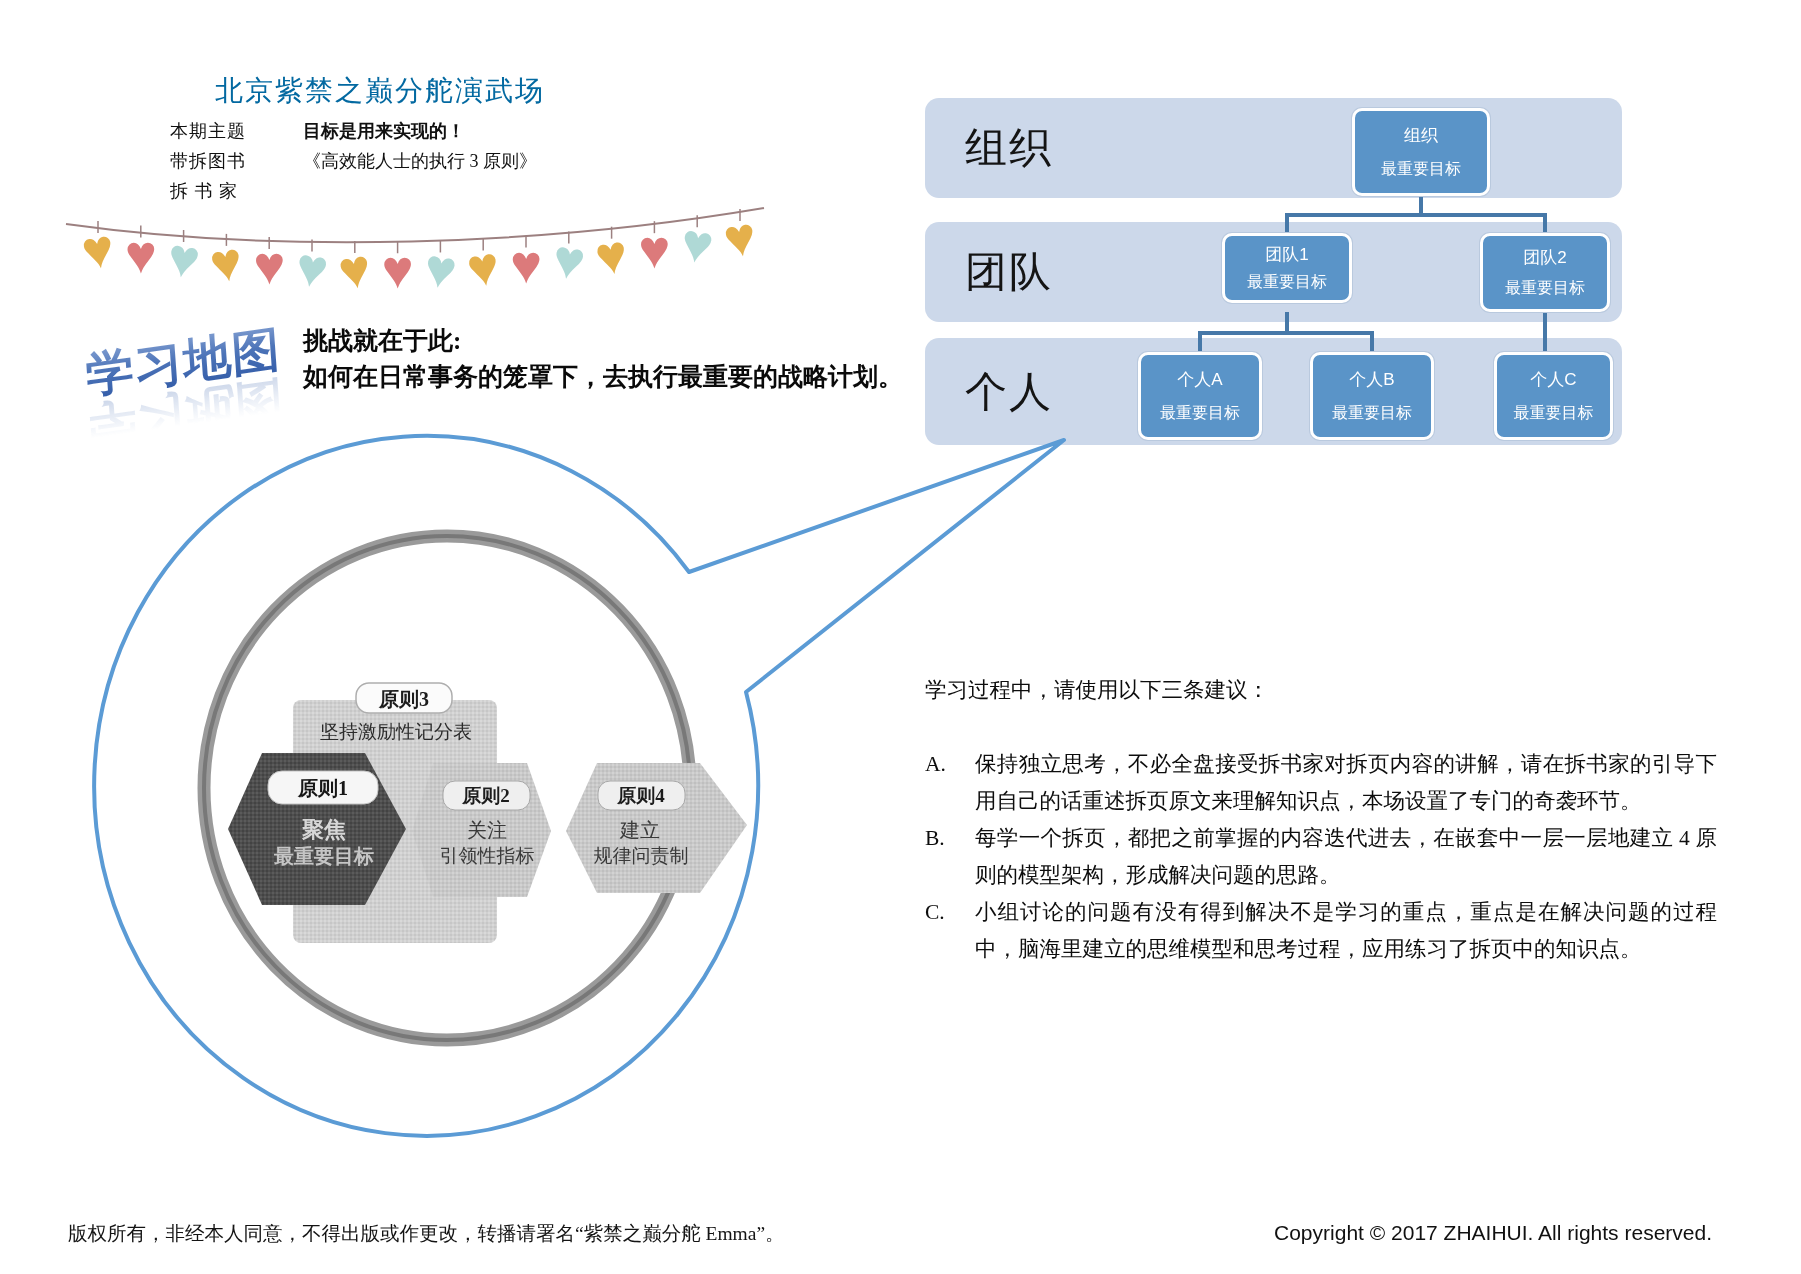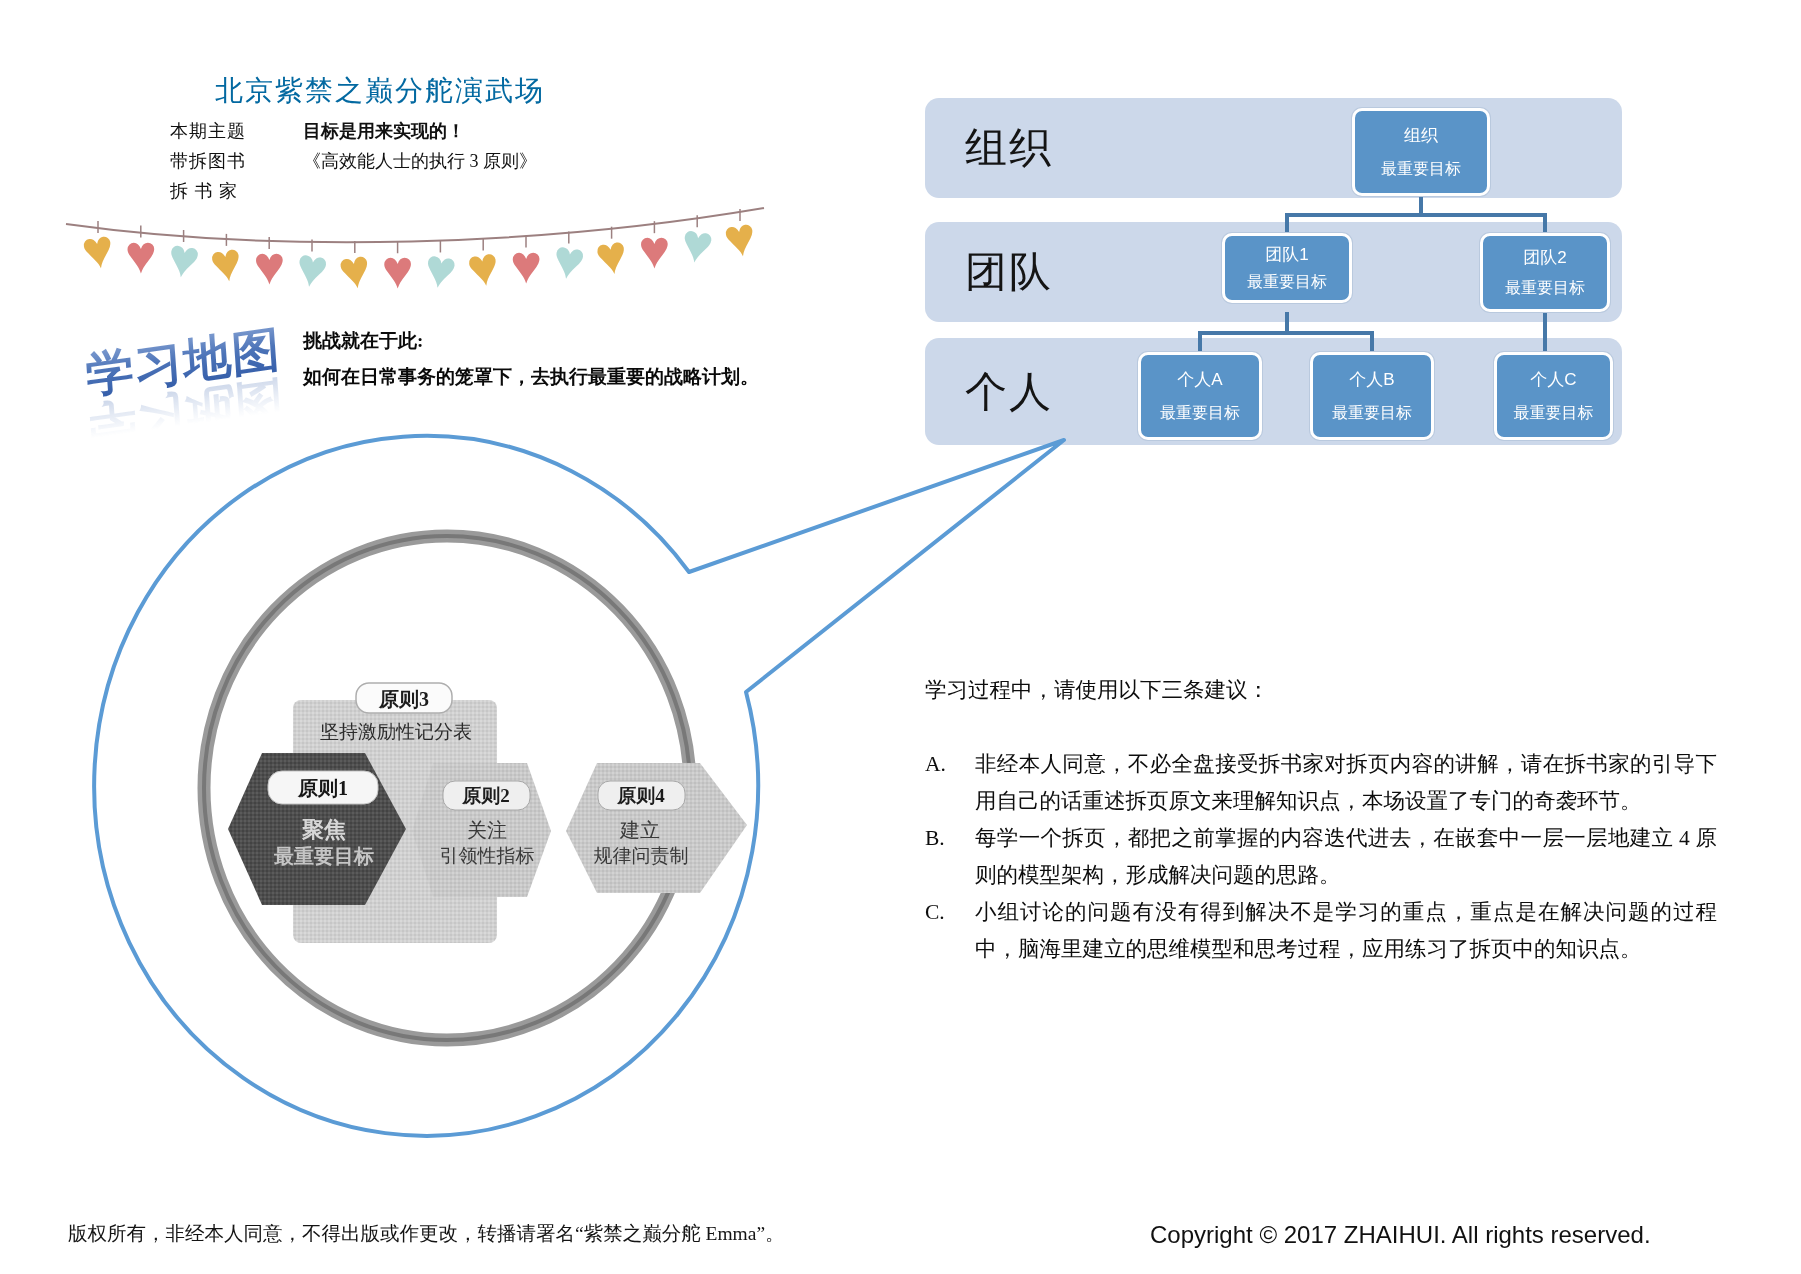--- a/index.html
+++ b/index.html
@@ -18,21 +18,21 @@
   
   .wordart-wrap{left:84px;top:344px;transform:rotate(-8deg) skewX(-4deg);transform-origin:left top;}
   .wordart{font-size:48px;font-weight:bold;letter-spacing:1px;
            background:linear-gradient(180deg,#8aa6d6 0%,#4d74b8 45%,#2d57a5 100%);
            -webkit-background-clip:text;background-clip:text;color:transparent;display:block;}
   .wordart-reflect{transform:scaleY(-1);opacity:.28;margin-top:-14px;
            -webkit-mask-image:linear-gradient(180deg,transparent 30%,#000 95%);
            mask-image:linear-gradient(180deg,transparent 30%,#000 95%);}
 
   
-  .challenge{left:303px;top:323px;font-size:19px;font-weight:bold;line-height:36px;color:#0a0a0a;}
+  .challenge{left:303px;top:323px;font-size:25px;font-weight:bold;line-height:36px;color:#0a0a0a;}
 
   
   .band{left:925px;width:697px;background:#ccd8ea;border-radius:14px;}
   .band-label{position:absolute;left:40px;top:50%;transform:translateY(-50%);
               font-family:"Liberation Sans","DejaVu Sans",sans-serif;font-size:42px;color:#141414;letter-spacing:2px;}
   .obox{background:#5a94c8;border:3px solid #fff;border-radius:10px;box-sizing:border-box;
         display:flex;flex-direction:column;justify-content:space-evenly;align-items:center;
         font-family:"Liberation Sans","DejaVu Sans",sans-serif;color:#fff;
         box-shadow:0 0 0 1px #b9c9de;}
   .obox-title{font-size:17px;}
@@ -40,21 +40,21 @@
 
   
   .suggestions{left:925px;top:672px;width:792px;font-size:21.5px;line-height:37px;color:#0d0d0d;}
   .sugg-intro{margin-bottom:37px;}
   .sugg-item{display:flex;}
   .sugg-key{width:50px;flex:none;}
   .sugg-text{flex:1;text-align:justify;}
 
   
   .footer-left{left:68px;top:1220px;font-size:19.5px;color:#141414;}
-  .footer-right{left:1150px;top:1221px;width:562px;text-align:left;font-size:24px;
+  .footer-right{left:1150px;top:1221px;width:562px;text-align:right;font-size:21px;
                 font-family:"Liberation Sans","DejaVu Sans",sans-serif;color:#111;}
 
   svg text{font-family:"Liberation Serif","DejaVu Serif",serif;}
   .svg-layer{left:0;top:0;z-index:2;pointer-events:none;}
   .html-under{z-index:1;}
   .html-over{z-index:3;}
 </style>
 </head>
 <body>
 
@@ -216,21 +216,21 @@
 </div>
 <div class="abs obox html-over" style="left:1494px;top:352px;width:119px;height:88px">
   <div class="obox-title">个人C</div>
   <div class="obox-sub">最重要目标</div>
 </div>
 
 <div class="abs suggestions html-over">
   <div class="sugg-intro">学习过程中，请使用以下三条建议：</div>
   <div class="sugg-item">
     <span class="sugg-key">A.</span>
-    <span class="sugg-text">非经本人同意，不必全盘接受拆书家对拆页内容的讲解，请在拆书家的引导下用自己的话重述拆页原文来理解知识点，本场设置了专门的奇袭环节。</span>
+    <span class="sugg-text">保持独立思考，不必全盘接受拆书家对拆页内容的讲解，请在拆书家的引导下用自己的话重述拆页原文来理解知识点，本场设置了专门的奇袭环节。</span>
   </div>
   <div class="sugg-item">
     <span class="sugg-key">B.</span>
     <span class="sugg-text">每学一个拆页，都把之前掌握的内容迭代进去，在嵌套中一层一层地建立 4 原则的模型架构，形成解决问题的思路。</span>
   </div>
   <div class="sugg-item">
     <span class="sugg-key">C.</span>
     <span class="sugg-text">小组讨论的问题有没有得到解决不是学习的重点，重点是在解决问题的过程中，脑海里建立的思维模型和思考过程，应用练习了拆页中的知识点。</span>
   </div>
 </div>

